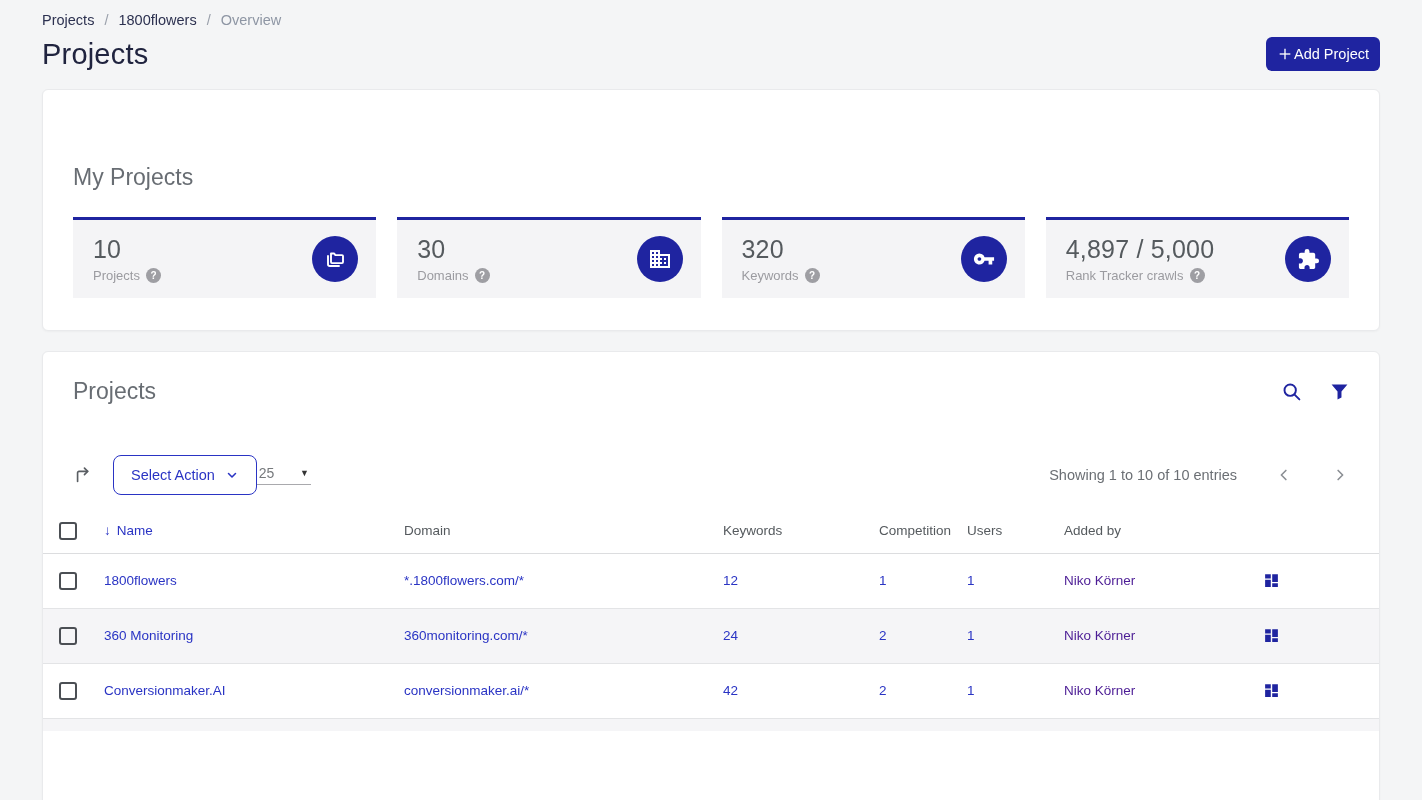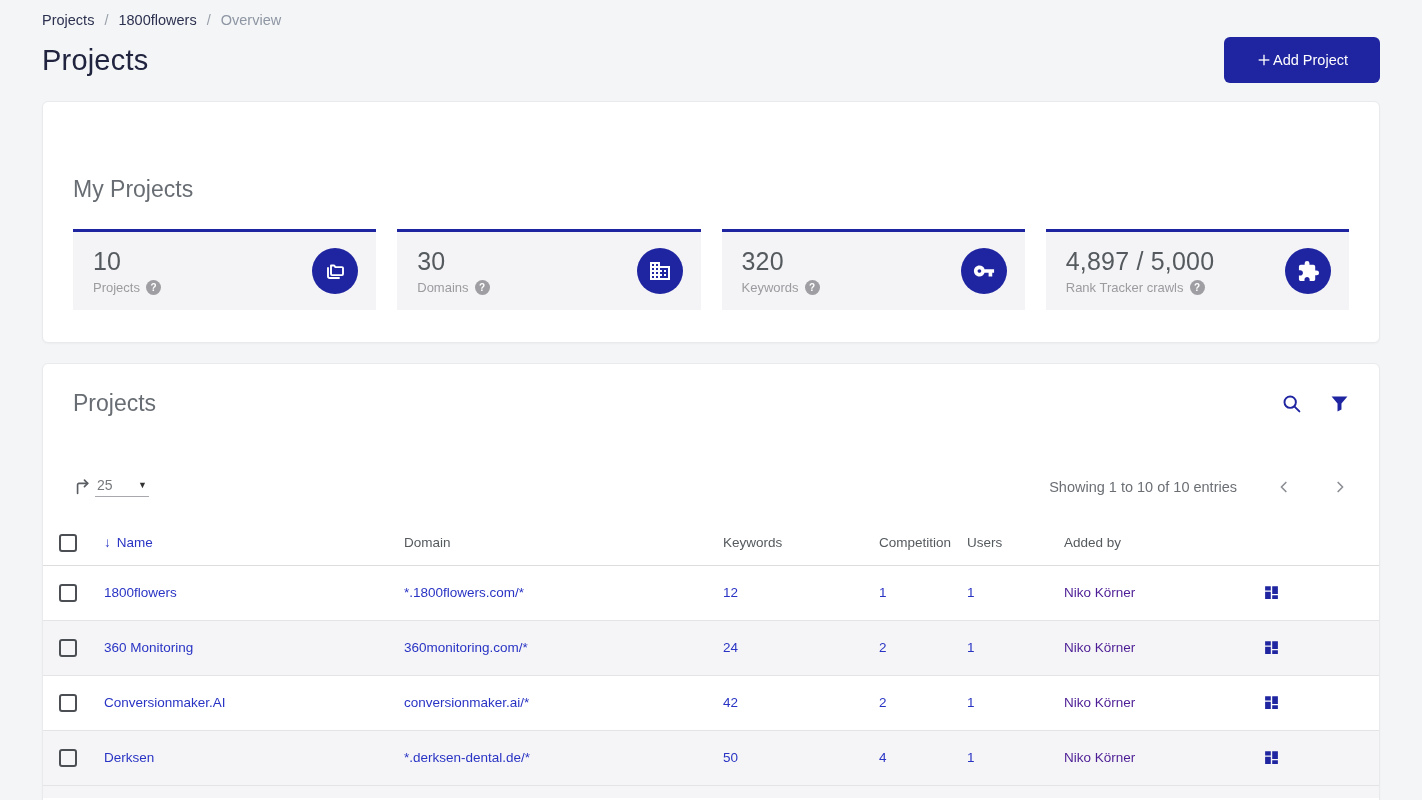--- a/index.html
+++ b/index.html
@@ -15,21 +15,21 @@
   .topbar { padding-top:12px; }
   .breadcrumb { font-size:14.5px; margin-bottom:9px; }
   .breadcrumb .crumb { color:#2c3150; text-decoration:none; cursor:pointer; }
   .breadcrumb .sep { color:#9aa0ab; margin:0 6px; }
   .breadcrumb .current { color:#8e96a4; }
   .title-row { display:flex; align-items:center; justify-content:space-between; }
   .page-title { font-size:29px; font-weight:500; color:#20243f; letter-spacing:.2px; }
   .btn-primary {
     display:flex; align-items:center; gap:1px;
     background:#1f24a0; color:#fff; border:none; cursor:pointer;
-    height:46px; padding:0 32px; border-radius:6px;
+    height:34px; padding:0 11px; border-radius:6px;
     font-size:14.5px; font-weight:500; font-family:inherit;
   }
 
   
   .card {
     background:#fff; border:1px solid #e9eaec; border-radius:6px;
     box-shadow:0 1px 2px rgba(40,40,60,.04);
   }
   .card-heading { font-size:23px; font-weight:400; color:#686d73; }
 
@@ -203,20 +203,28 @@
         </button>
       </div>
     </div>
 
     <div class="controls">
       <button class="icon-btn">
         <svg width="22" height="22" viewBox="0 0 24 24" fill="none" stroke="#5a5e63" stroke-width="1.8" stroke-linecap="round" stroke-linejoin="round">
           <path d="M5 19V9.5A1.5 1.5 0 0 1 6.5 8H16"></path>
           <path d="M12.5 4.5 16 8l-3.5 3.5"></path>
         </svg>
+      </button>
+      <button class="select-action">
+        <span>Select Action</span>
+        <span>
+          <svg width="14" height="14" viewBox="0 0 24 24" fill="none" stroke="#2a34c4" stroke-width="2.6" stroke-linecap="round" stroke-linejoin="round">
+              <path d="M6 9.5l6 6 6-6"></path>
+            </svg>
+        </span>
       </button>
       <div class="page-size">
         <span>25</span>
         <span class="caret">▼</span>
       </div>
       <div class="spacer"></div>
       <span class="showing-text">Showing 1 to 10 of 10 entries</span>
       <div class="pager">
         <button class="icon-btn">
           <svg width="18" height="18" viewBox="0 0 24 24" fill="none" stroke="#8b8f94" stroke-width="2.2" stroke-linecap="round" stroke-linejoin="round">
@@ -299,35 +307,19 @@
     <td class="muted">Niko Körner</td>
     <td>
       <button class="icon-btn">
         <svg width="17" height="17" viewBox="0 0 24 24" fill="#1f24a0">
           <path d="M3 3h8v6H3V3zm10 0h8v11h-8V3zM3 11h8v10H3V11zm10 5h8v5h-8v-5z"></path>
         </svg>
       </button>
     </td>
   </tr>
 
-  <tr>
-    <td><span class="checkbox"></span></td>
-    <td><a class="cell-link">Derksen</a></td>
-    <td><a class="cell-link">*.derksen-dental.de/*</a></td>
-    <td><a class="cell-link">50</a></td>
-    <td><a class="cell-link">4</a></td>
-    <td><a class="cell-link">1</a></td>
-    <td class="muted">Niko Körner</td>
-    <td>
-      <button class="icon-btn">
-        <svg width="17" height="17" viewBox="0 0 24 24" fill="#1f24a0">
-          <path d="M3 3h8v6H3V3zm10 0h8v11h-8V3zM3 11h8v10H3V11zm10 5h8v5h-8v-5z"></path>
-        </svg>
-      </button>
-    </td>
-  </tr>
 
 </tbody>
     </table>
     <div class="bottom-strip"></div>
   </div>
 
 </div>
 
 </body></html>

